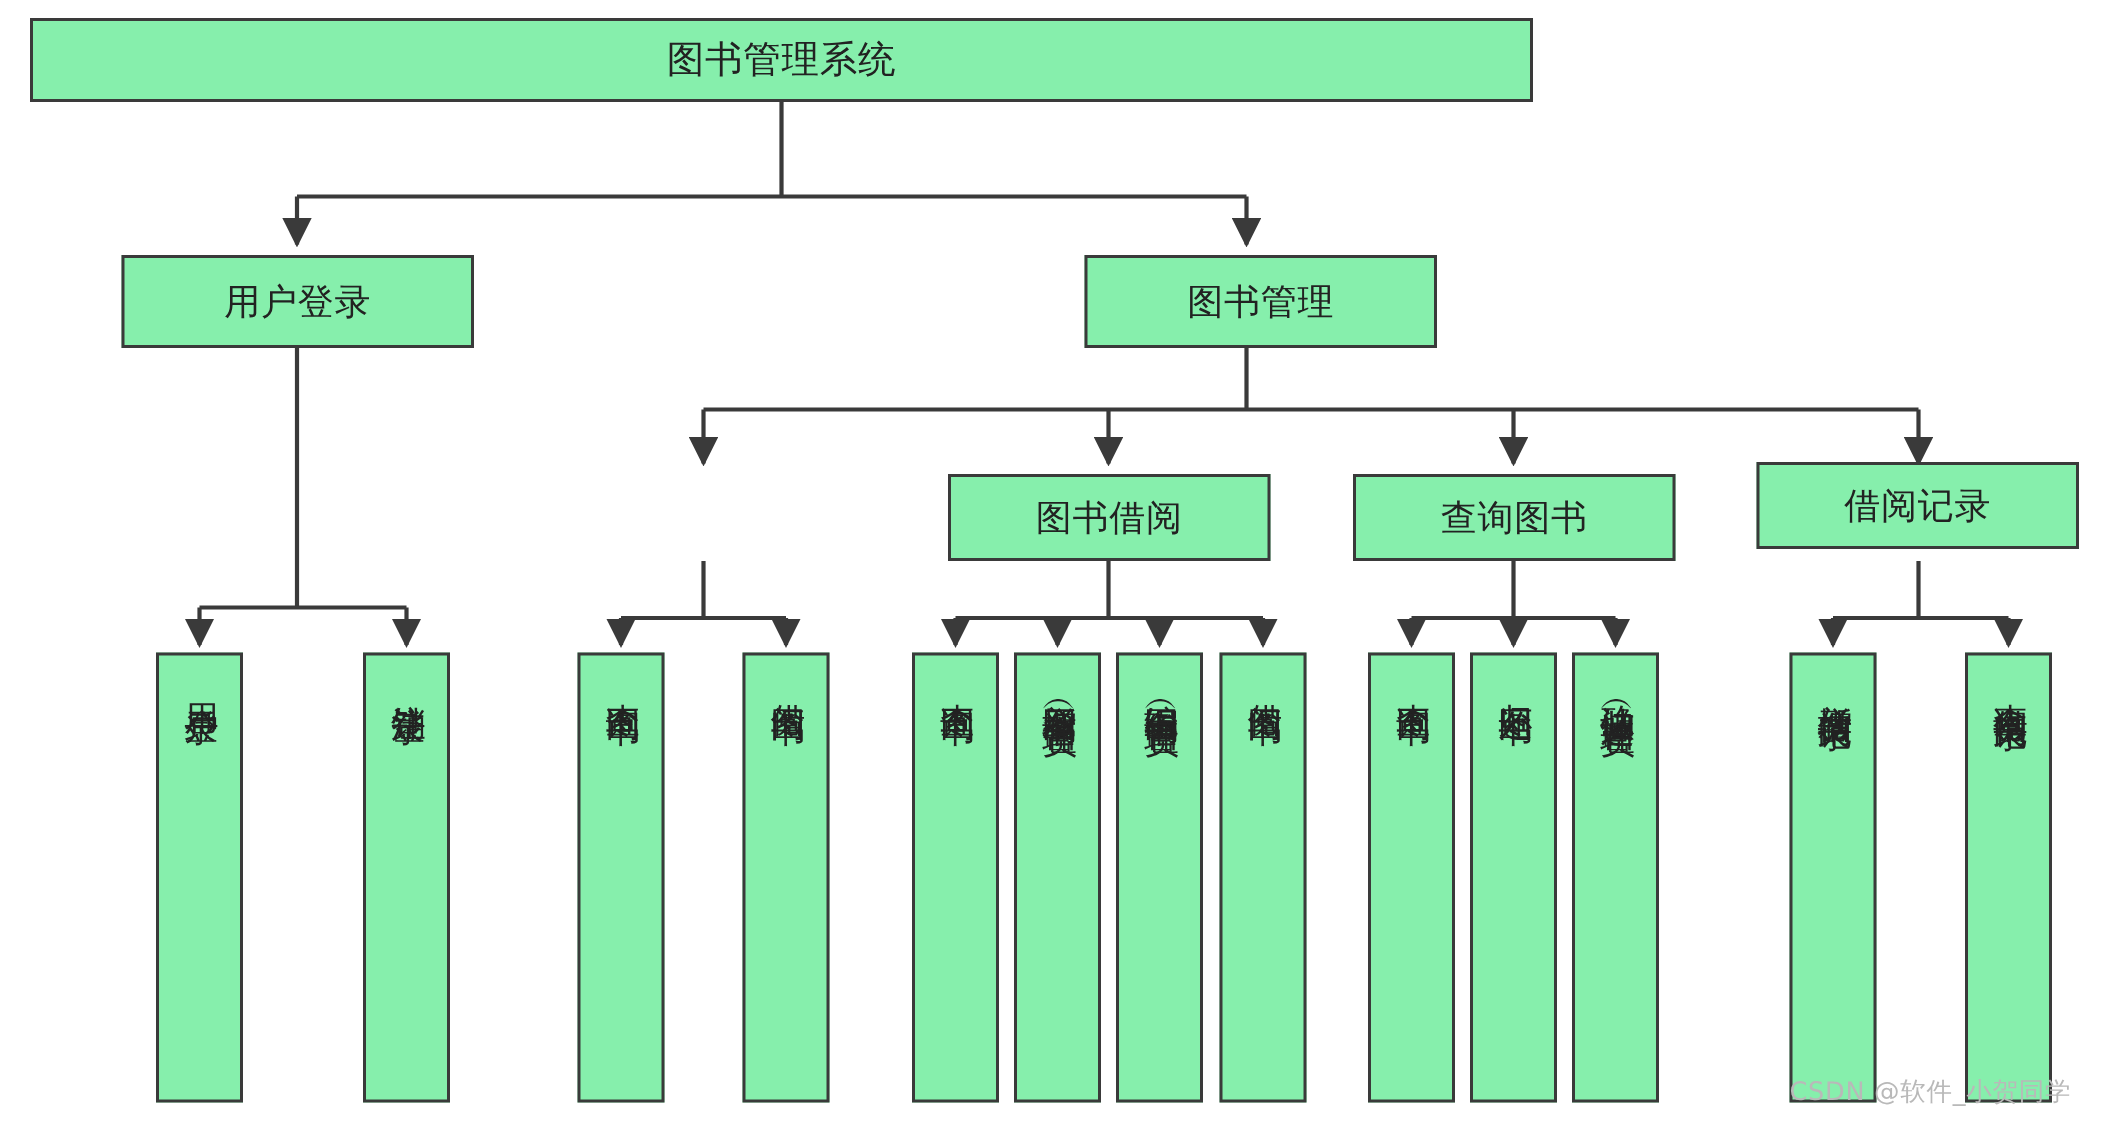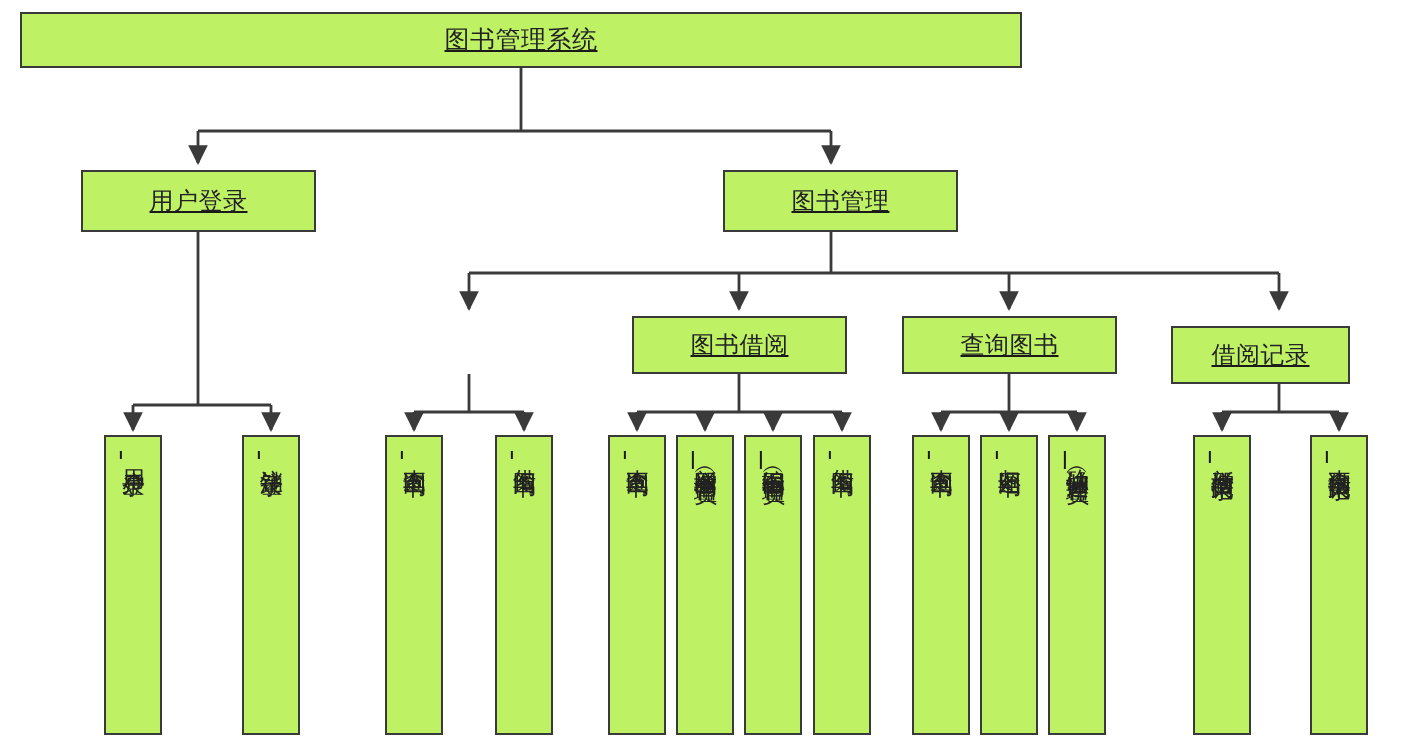--- a/index.html
+++ b/index.html
@@ -18,27 +18,26 @@
   
   #wires{
     position:absolute;
     left:0; top:0;
     width:1405px; height:747px;
     pointer-events:none;
   }
   .node{
     position:absolute;
     box-sizing:border-box;
-    background:#bef264;
+    background:#86efac;
     border:2.5px solid #3a3a3a;
     display:flex;
     align-items:center;
     justify-content:center;
     z-index:2;
-    text-decoration:underline;
   }
   .node .label{
     display:block;
     text-align:center;
     color:#222222;
     letter-spacing:0.5px;
   }
   
   .node.h .label{
     font-size:24px;
@@ -134,21 +133,21 @@
   <div class="node h" style="left:711px;top:170px;width:235px;height:62px;margin-left:12px;">
     <span class="label">图书管理</span>
   </div>
 
   <div class="node h" style="left:632px;top:316px;width:215px;height:58px;">
     <span class="label">图书借阅</span>
   </div>
   <div class="node h" style="left:902px;top:316px;width:215px;height:58px;">
     <span class="label">查询图书</span>
   </div>
-  <div class="node h" style="left:1171px;top:326px;width:179px;height:58px;">
+  <div class="node h" style="left:1171px;top:308px;width:215px;height:58px;">
     <span class="label">借阅记录</span>
   </div>
 
   <div class="node v" style="left:104px;top:435px;width:58px;height:300px;">
     <span class="label">用户登录</span>
   </div>
   <div class="node v" style="left:242px;top:435px;width:58px;height:300px;">
     <span class="label">注销登录</span>
   </div>
 
@@ -182,14 +181,15 @@
     <span class="label">确认归还（管理员）</span>
   </div>
 
   <div class="node v" style="left:1193px;top:435px;width:58px;height:300px;">
     <span class="label">新增借阅记录</span>
   </div>
   <div class="node v" style="left:1310px;top:435px;width:58px;height:300px;">
     <span class="label">查询借阅记录</span>
   </div>
 
+  <div class="watermark" style="left:1193px;top:716px;">CSDN @软件_小贺同学</div>
 
 </div>
 
 </body></html>

